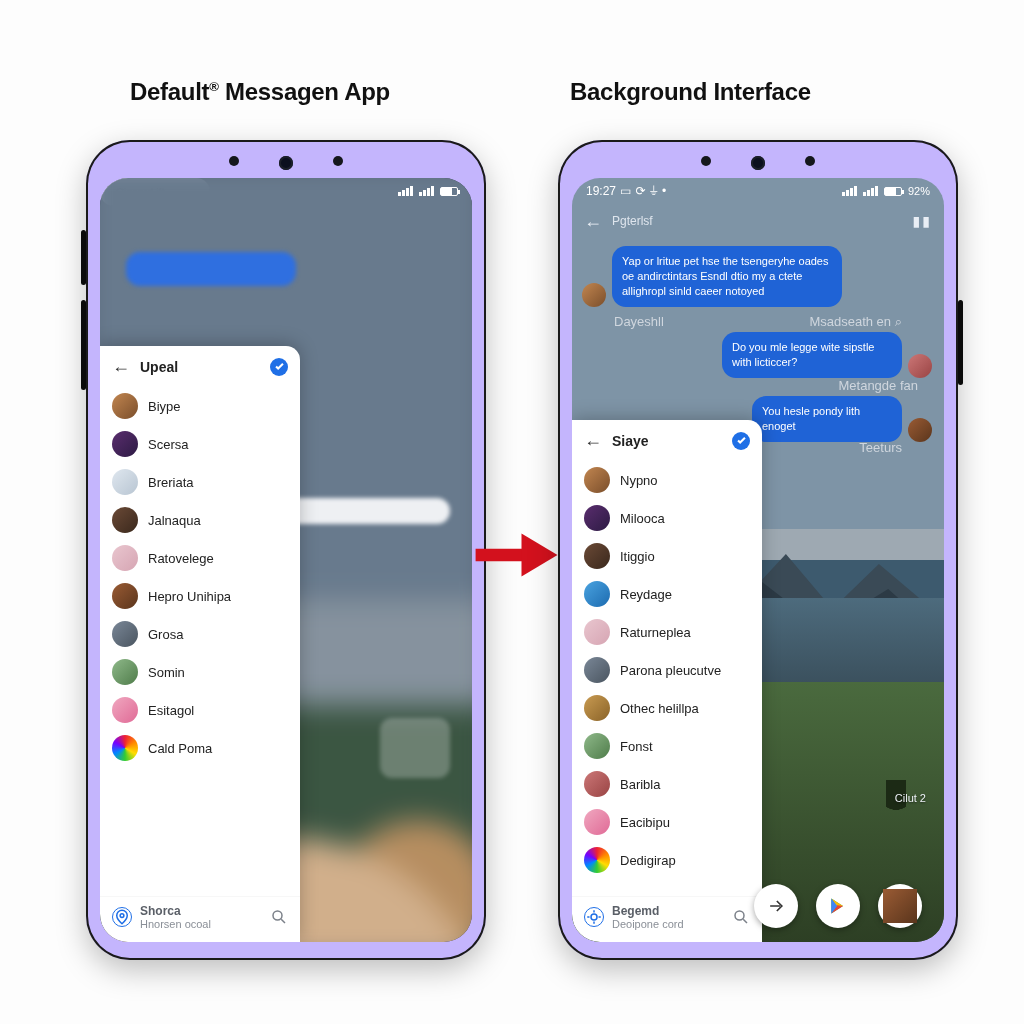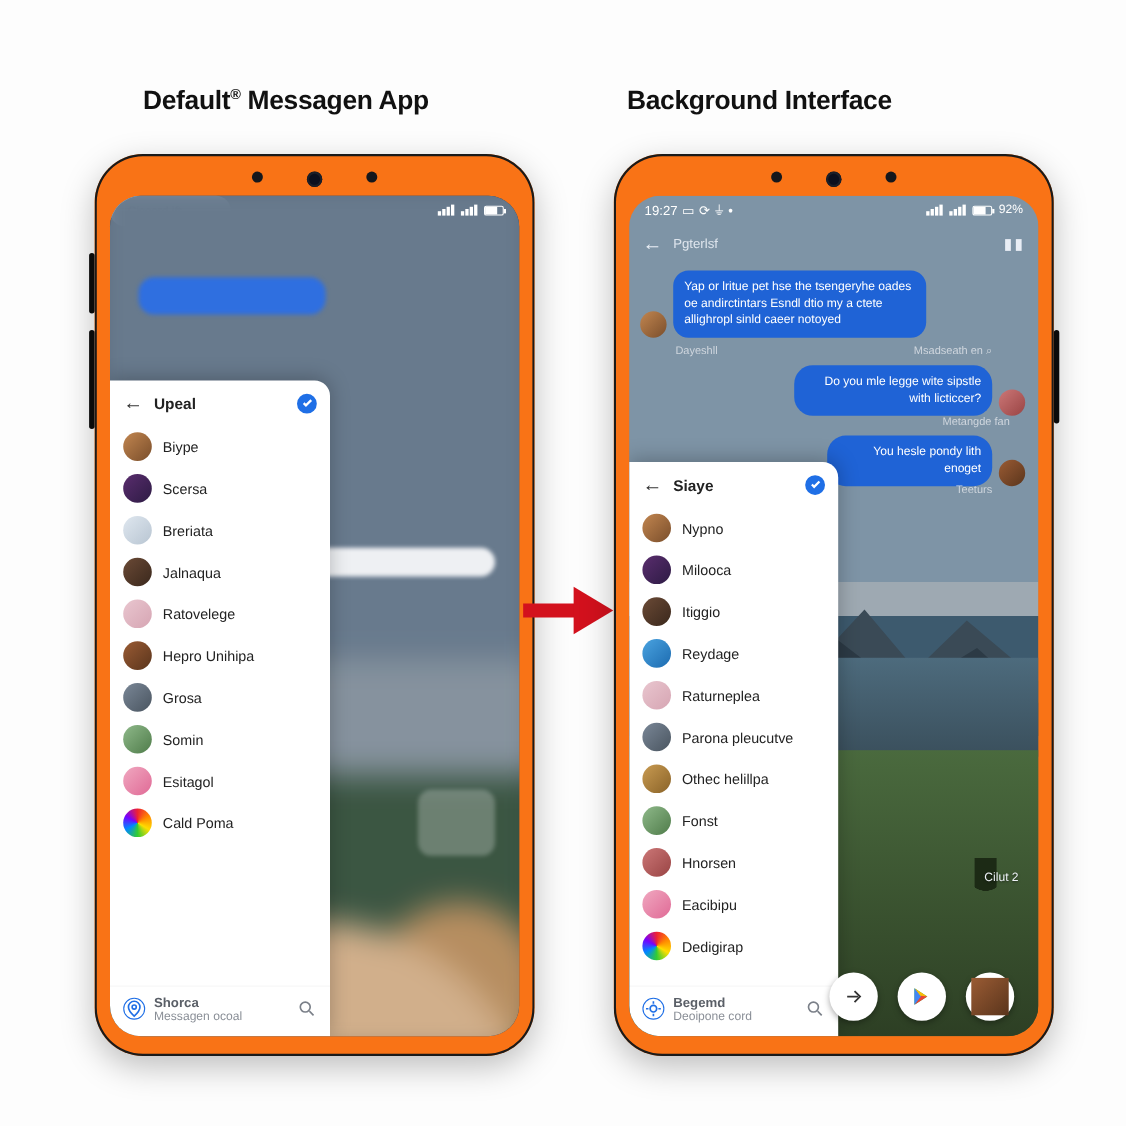--- a/index.html
+++ b/index.html
@@ -15,21 +15,21 @@
     letter-spacing: -0.3px;
   }
   .title.left { left: 130px; }
   .title.right { left: 570px; }
   sup { font-size: .55em; vertical-align: super; }
 
   
   .phone {
     position: absolute; top: 140px;
     width: 400px; height: 820px;
-    background: #f97316;
+    background: #c4b5fd;
     border-radius: 44px;
     box-shadow: 0 10px 30px rgba(0,0,0,.25), inset 0 0 0 2px #1a1a1a;
   }
   .phone.left  { left: 86px; }
   .phone.right { left: 558px; }
   .phone .side-btn {
     position:absolute; background:#0a0a0a; border-radius:3px;
   }
   .phone.left .side-btn.a{left:-5px;top:90px;width:5px;height:55px;}
   .phone.left .side-btn.b{left:-5px;top:160px;width:5px;height:90px;}
@@ -150,22 +150,22 @@
   }
   .chatbar .back{font-size:18px;}
   .chatbar .name{font-size:12px;opacity:.9;}
   .chatbar .pause{margin-left:auto;font-size:14px;letter-spacing:2px;}
   .msg{
     position:absolute;max-width:230px;font-size:11px;line-height:1.35;
     border-radius:14px;padding:8px 10px;color:#fff;background:#1f63d6;
   }
   .msg .av{position:absolute;width:24px;height:24px;border-radius:50%;}
   .msg.recv{left:40px;} .msg.recv .av{left:-30px;bottom:0;}
-  .msg.sent{right:42px;text-align:right;border-radius:17px;} .msg.sent .av{right:-30px;bottom:0;}
-  .stamp{position:absolute;font-size:10px;color:#cfd6de;}
+  .msg.sent{right:42px;text-align:left;} .msg.sent .av{right:-30px;bottom:0;}
+  .stamp{position:absolute;font-size:13px;color:#cfd6de;}
   .caption{
     position:absolute;right:18px;bottom:138px;font-size:11px;color:#eef2f7;
     text-shadow:0 1px 2px rgba(0,0,0,.5);
   }
 
   
   .dock{
     position:absolute;left:0;right:0;bottom:14px;
     display:flex;justify-content:flex-end;gap:18px;padding:0 22px;
   }
@@ -296,21 +296,21 @@
         </div>
       <div class="foot">
         <span class="pin">
           <svg viewBox="0 0 24 24" fill="none" stroke="currentColor" stroke-width="2">
               <path d="M12 21s-7-6.2-7-11a7 7 0 1 1 14 0c0 4.8-7 11-7 11z"></path>
               <circle cx="12" cy="10" r="2.5"></circle>
             </svg>
         </span>
         <span class="txt">
           <b>Shorca</b>
-          <span>Messagen ocoal</span>
+          <span>Hnorsen ocoal</span>
         </span>
         <span class="srch">
           <svg viewBox="0 0 24 24" fill="none" stroke="currentColor" stroke-width="2">
               <circle cx="10" cy="10" r="6"></circle>
               <path d="M20 20l-5-5"></path>
             </svg>
         </span>
       </div>
     </div>
   </div>
@@ -432,21 +432,21 @@
           <div class="row">
             <span class="av c13"></span>
             <span>Othec helillpa</span>
           </div>
           <div class="row">
             <span class="av c9"></span>
             <span>Fonst</span>
           </div>
           <div class="row">
             <span class="av c14"></span>
-            <span>Hnorsen</span>
+            <span>Baribla</span>
           </div>
           <div class="row">
             <span class="av c10"></span>
             <span>Eacibipu</span>
           </div>
           <div class="row">
             <span class="av c11"></span>
             <span>Dedigirap</span>
           </div>
         </div>

